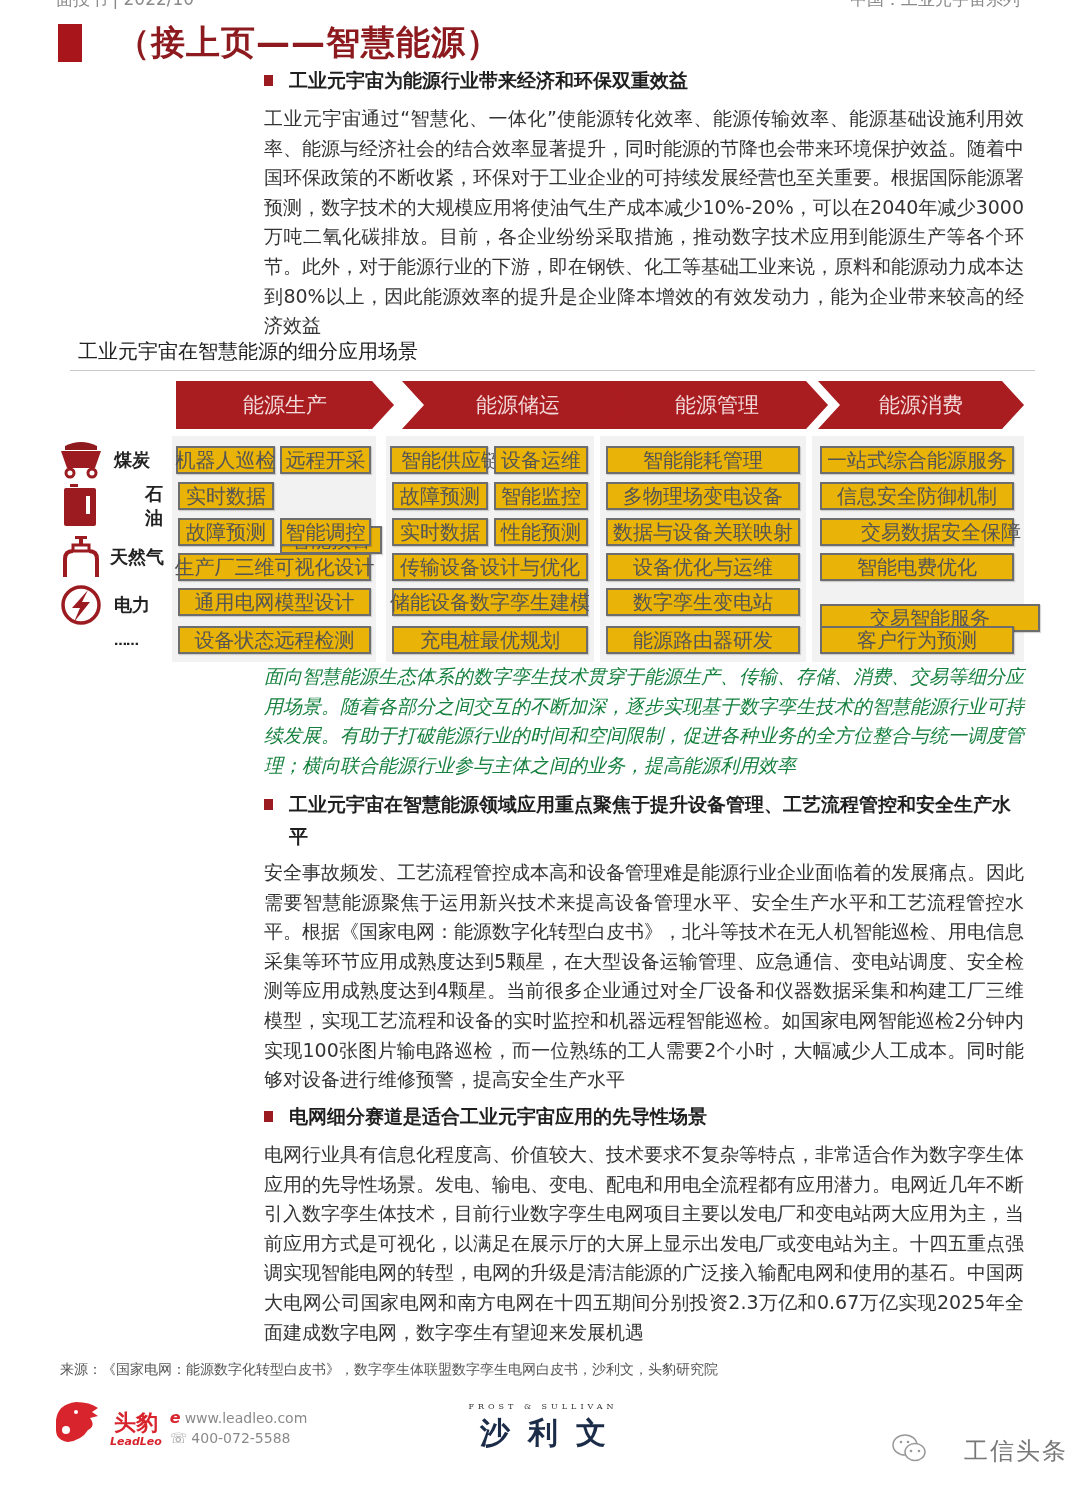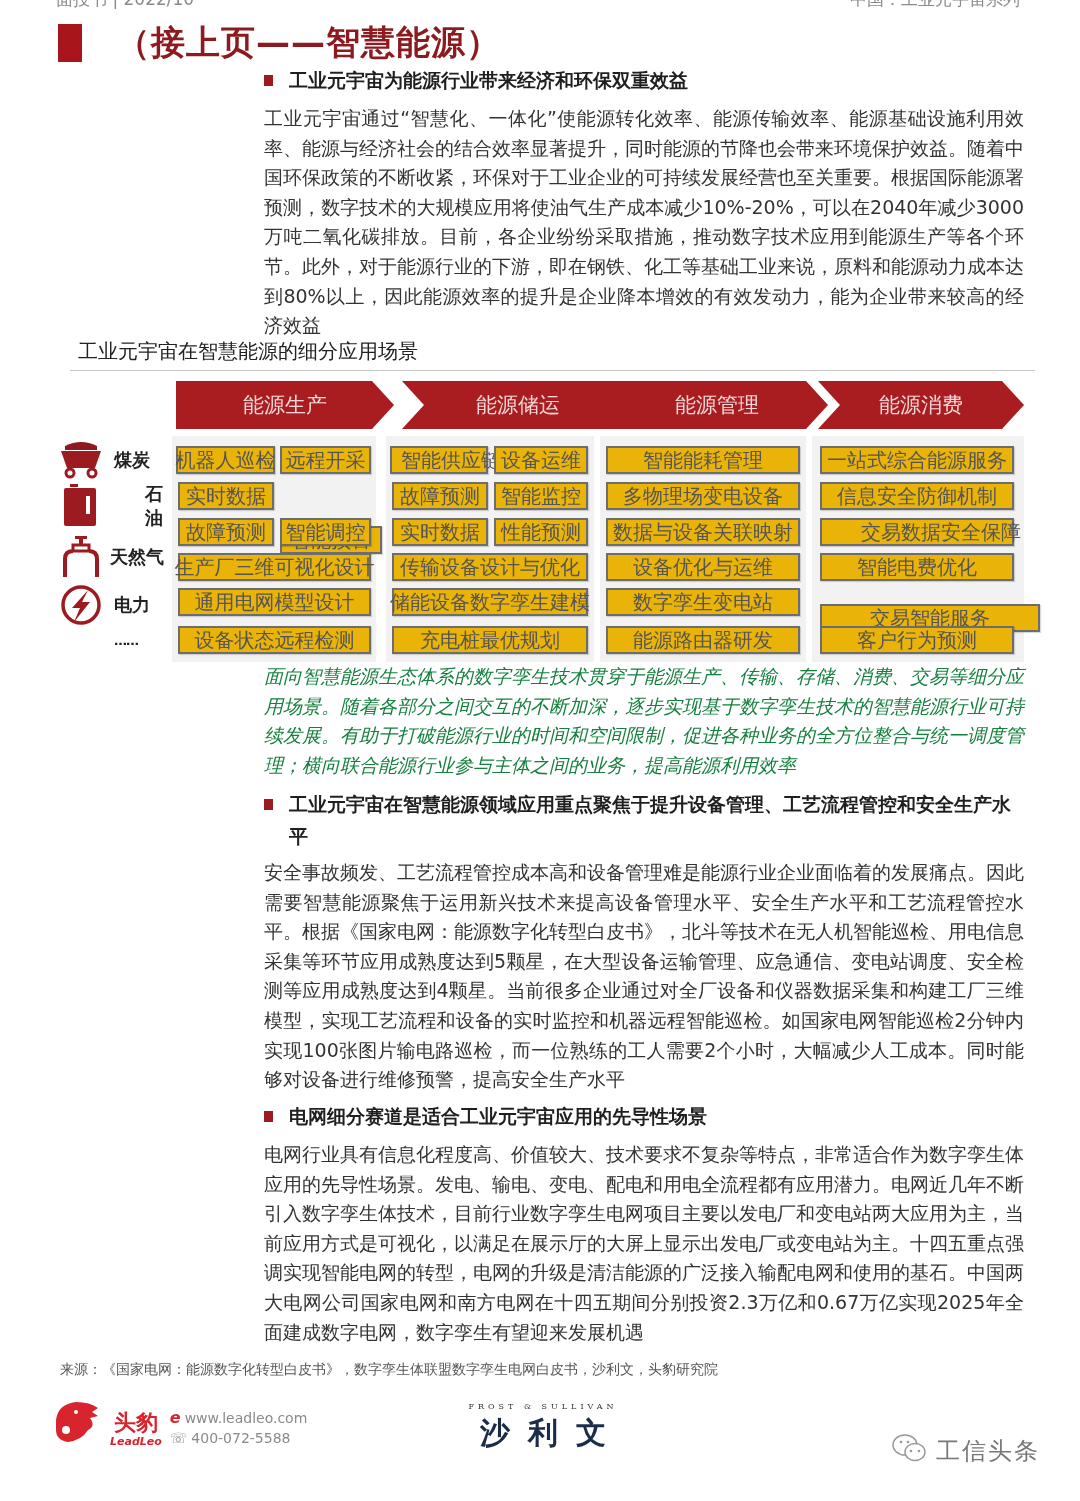--- a/index.html
+++ b/index.html
@@ -45,21 +45,21 @@
   .leo-name { margin-left: 8px; display: flex; flex-direction: column; align-items: center; }
   .leo-cn { font-size: 22px; font-weight: bold; color: #d8242c; line-height: 24px; }
   .leo-en { font-size: 11px; font-weight: bold; font-style: italic; color: #d8242c; }
   .leo-contact { margin-left: 8px; font-size: 14px; color: #8a8a8a; line-height: 20px; }
   .leo-contact .e { color: #d8242c; font-weight: bold; font-style: italic; font-size: 16px; margin-right: 4px; }
 
   .frost { position: absolute; left: 448px; top: 1402px; width: 190px; text-align: center; }
   .frost-en { font-family: "DejaVu Serif", serif; font-size: 8px; letter-spacing: 4px; color: #333; }
   .frost-cn { font-size: 30px; font-weight: bold; color: #1b2c48; letter-spacing: 18px; margin-top: 2px; padding-left: 18px; }
 
-  .wechat { position: absolute; left: 890px; top: 1432px; display: flex; align-items: center; }
+  .wechat { position: absolute; left: 890px; top: 1432px; display: flex; align-items: center; gap: 28px; }
   .wechat-name { font-size: 24px; color: #777; margin-left: 6px; letter-spacing: 2px; }
 </style>
 </head>
 <body>
 
 <div class="top-clip top-left">面投书 | 2022/10</div>
 <div class="top-clip top-right">中国：工业元宇宙系列</div>
 
 <div class="title-row">
   <div class="title-bar"></div>

